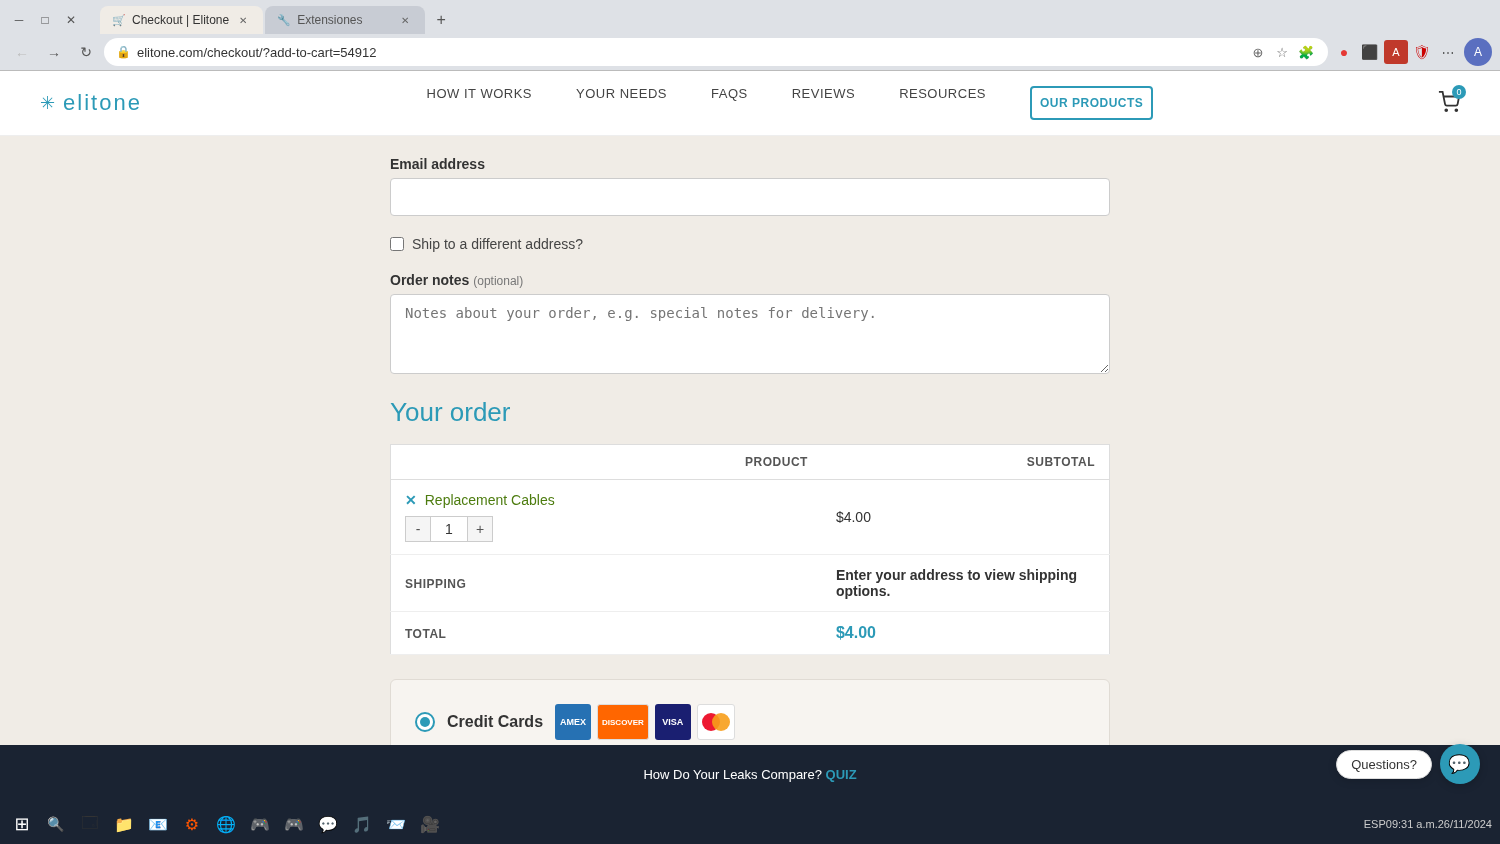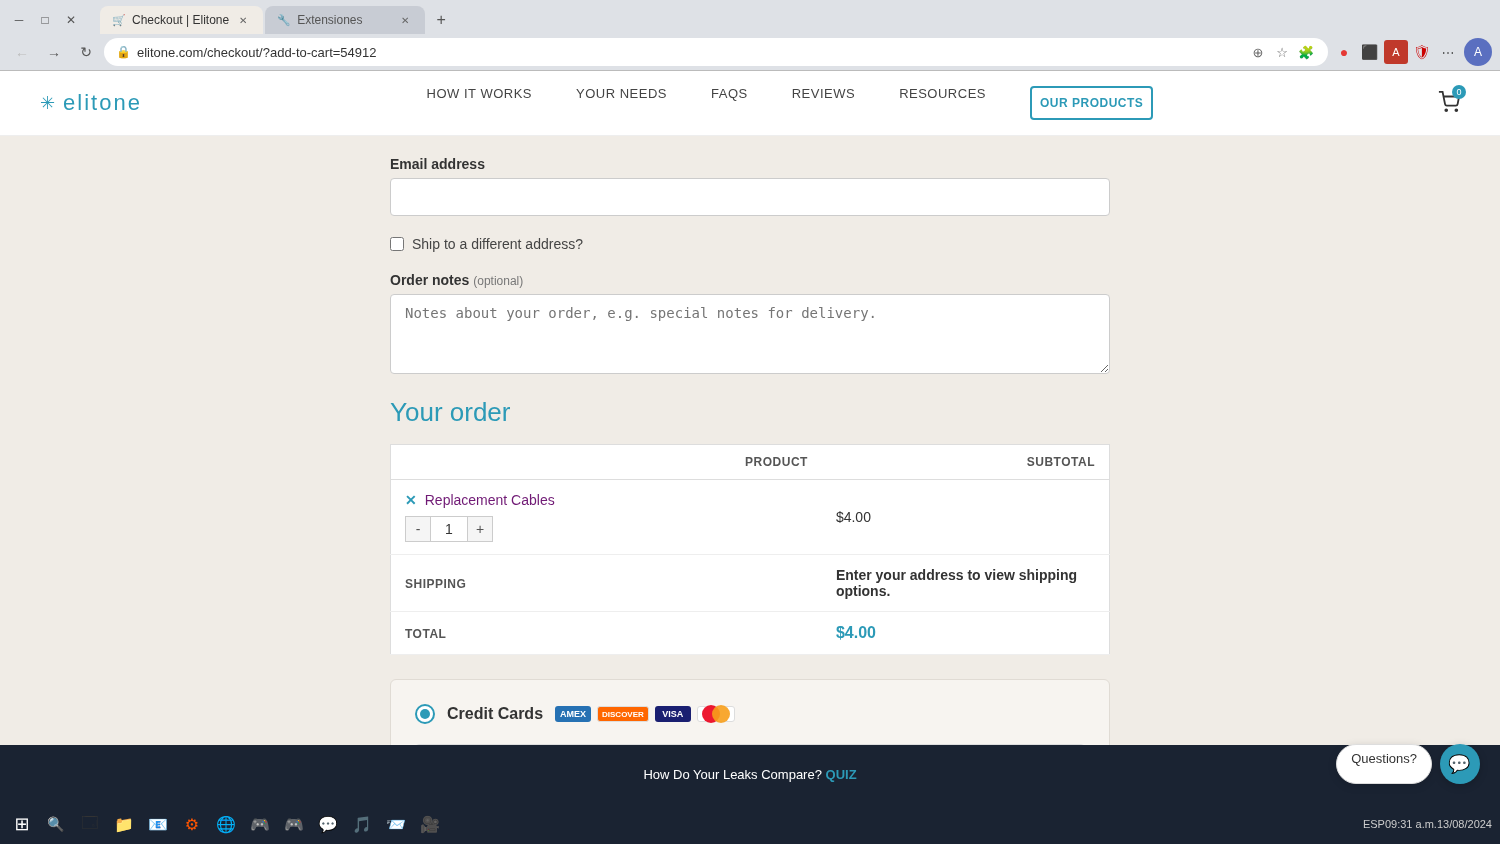--- a/index.html
+++ b/index.html
@@ -342,21 +342,21 @@
       margin-bottom: 8px;
     }
     .remove-btn {
       color: #2c9ab7;
       font-size: 14px;
       cursor: pointer;
       font-weight: bold;
     }
     .product-name {
       font-size: 14px;
-      color: #701a75;
+      color: #4d7c0f;
     }
     .qty-controls {
       display: flex;
       align-items: center;
       gap: 0;
     }
     .qty-btn {
       width: 26px; height: 26px;
       border: 1px solid #ccc;
       background: #f5f5f5;
@@ -430,21 +430,21 @@
       font-size: 16px;
       font-weight: 600;
       color: #333;
     }
     .card-logos {
       display: flex;
       align-items: center;
       gap: 6px;
     }
     .card-logo {
-      height: 16px;
+      height: 36px;
       border-radius: 3px;
       display: flex; align-items: center; justify-content: center;
       font-size: 9px;
       font-weight: bold;
       padding: 0 4px;
       min-width: 36px;
     }
     .card-amex { background: #2671b3; color: #fff; }
     .card-discover { background: #ff6600; color: #fff; border: 1px solid #ddd; }
     .card-visa { background: #1a1f71; color: #fff; }
@@ -545,20 +545,21 @@
     .taskbar-right {
       display: flex; align-items: center; font-size: 11px; color: #ccc;
     }
 
     
     .chat-widget {
       position: fixed;
       bottom: 60px;
       right: 20px;
       display: flex;
+      align-items: center;
       gap: 8px;
       z-index: 150;
     }
     .chat-label {
       background: #fff;
       border: 1px solid #ddd;
       border-radius: 20px;
       padding: 6px 14px;
       font-size: 13px;
       color: #333;
@@ -777,15 +778,15 @@
     <div class="taskbar-icon" style="font-size:16px;">🎮</div>
     <div class="taskbar-icon" style="font-size:16px;">🎮</div>
     <div class="taskbar-icon" style="font-size:16px;">💬</div>
     <div class="taskbar-icon" style="font-size:16px; color:#1db954;">🎵</div>
     <div class="taskbar-icon" style="font-size:16px;">📨</div>
     <div class="taskbar-icon" style="font-size:16px; color:#cc0000;">🎥</div>
   </div>
   <div class="taskbar-right">
     <span>ESP</span>
     <span>09:31 a.m.</span>
-    <span>13/08/2024</span>
+    <span>26/11/2024</span>
   </div>
 </div>
 
 </body></html>

